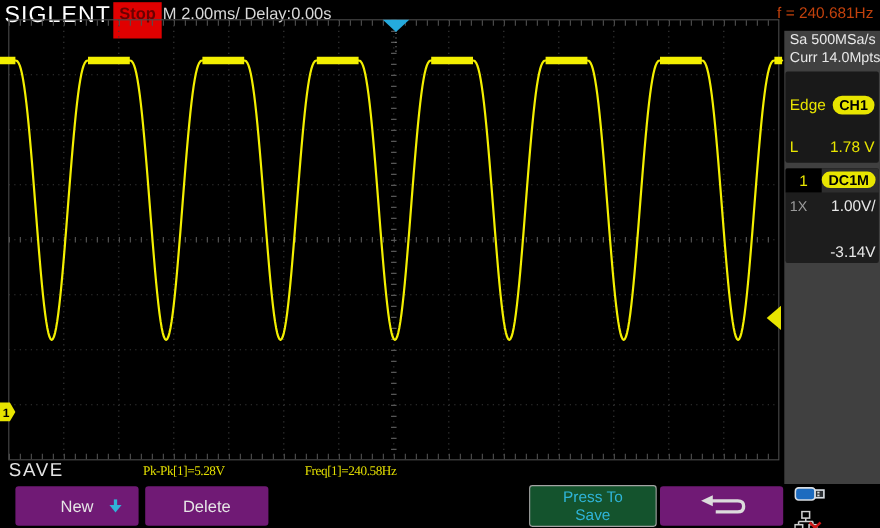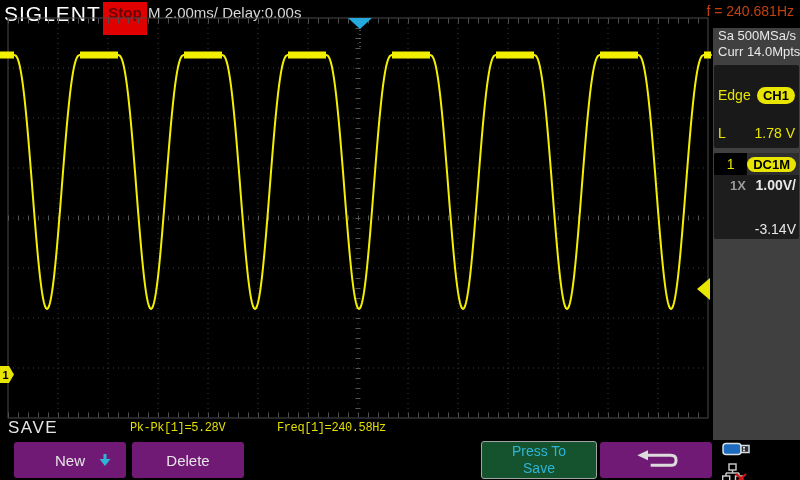--- a/index.html
+++ b/index.html
@@ -22,29 +22,29 @@
   .trigbox{margin:5px 1px 0 1px;background:#191919;border-radius:2px;padding:3px 4px 4px 4px;}
   .trigrow{display:flex;justify-content:space-between;align-items:center;height:22px;margin-top:16px;}
   .ytext{color:#e8e500;font-size:14px;}
   .pill{background:#e8e500;color:#000;font-size:13px;font-weight:bold;
         border-radius:9px;padding:0 6px;line-height:17px;}
   .chbox{margin:5px 1px 0 1px;background:#1d1d1d;border-radius:2px;overflow:hidden;}
   .chrow1{display:flex;align-items:center;height:22px;background:#2e2e2e;}
   .chnum{width:46px;height:22px;background:#000;color:#e8e500;font-size:14px;
          text-align:center;line-height:22px;}
   .chrow1 .pillwrap{flex:1;text-align:center;padding-right:3px;}
-  .chrow{display:flex;justify-content:space-between;align-items:center;height:20px;
-         padding:0 3px 0 16px;font-weight:bold;}
+  .chrow{display:flex;justify-content:space-between;align-items:flex-end;height:20px;
+         padding:0 3px 0 4px;}
   .dim{color:#9a9a9a;font-size:13px;}
   .val{color:#e8e8e8;font-size:14px;}
   .chrow3{text-align:right;height:20px;padding-right:3px;line-height:20px;margin-top:24px;}
 
   
   .menutitle{left:8px;top:418px;color:#e4e4e4;font-size:17px;letter-spacing:1.5px;}
-  .meas{top:421px;color:#e3df00;font-size:12px;font-family:Liberation Mono, monospace;
+  .meas{top:421px;color:#e3df00;font-size:12px;font-family:Liberation Serif, serif;
         letter-spacing:-0.4px;}
   .meas.pkpk{left:130px;} .meas.freq{left:277px;}
 
   
   .menubar{left:0;top:440px;width:800px;height:40px;background:#000;}
   .btn{position:absolute;top:2px;height:36px;background:#701a75;border-radius:3px;
        color:#e6e6e6;font-size:15px;display:flex;align-items:center;justify-content:center;}
   .btn.new{left:14px;width:112px;}
   .btn.delete{left:132px;width:112px;}
   .btn.save{left:481px;width:114px;height:36px;background:#14532d;border:1px solid #a3a3a3;

